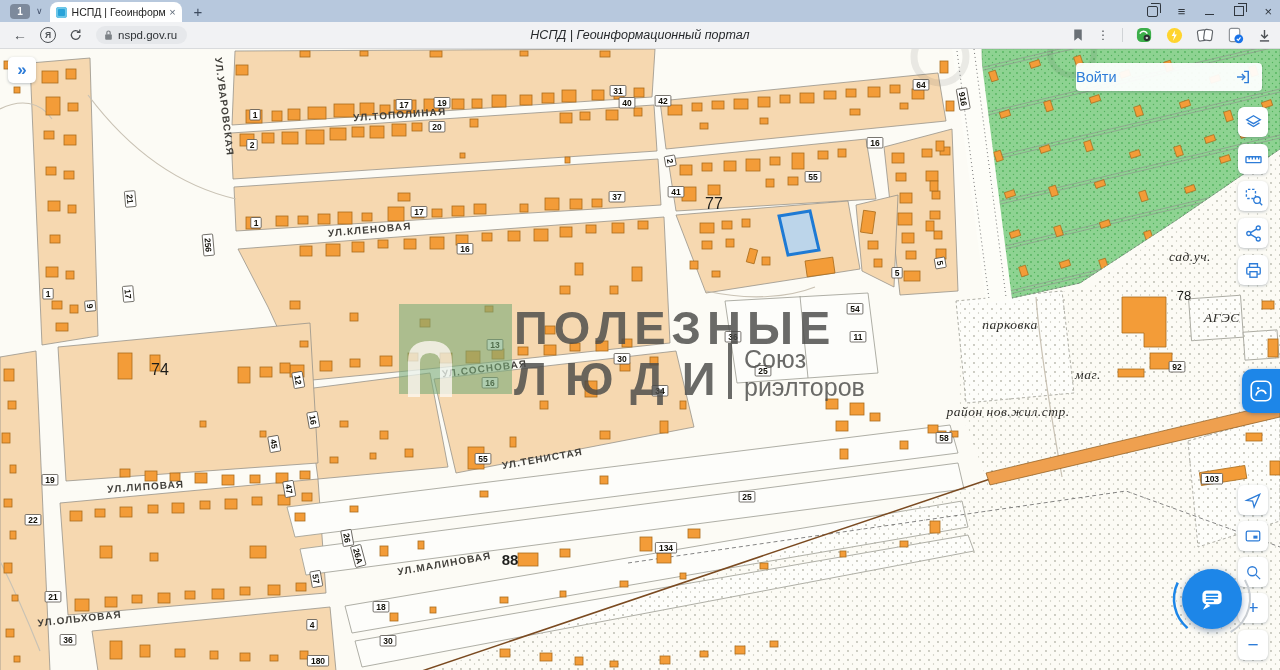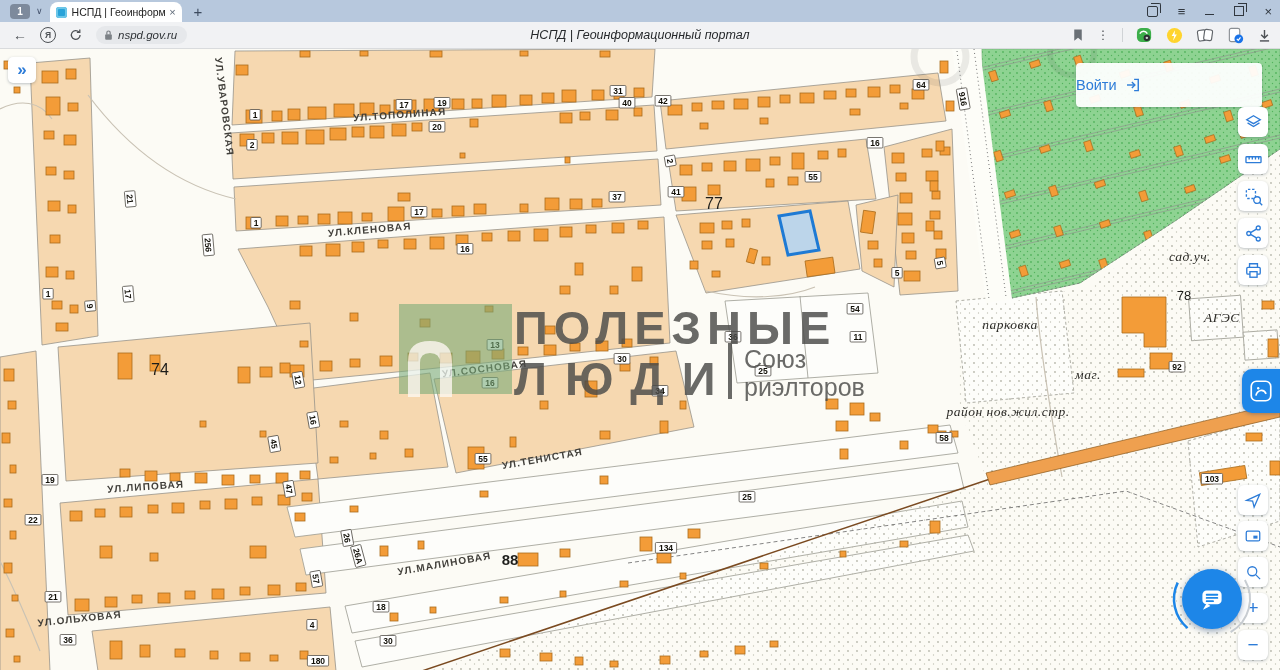--- a/index.html
+++ b/index.html
@@ -25,44 +25,44 @@
   .ic-restore{width:8px;height:8px;border:1.2px solid #30373f;position:relative;}
   .ic-restore::before{content:"";position:absolute;top:-4px;left:2.5px;width:8px;height:8px;
     border:1.2px solid #30373f;border-left:none;border-bottom:none;}
   .ic-close{font-size:13px;line-height:1;}
   .toolbar{height:26px;background:#f1f2f4;border-bottom:1px solid #d9dbdd;display:flex;
     align-items:center;position:relative;}
   .nav-ic{color:#4d5155;font-size:14px;margin-left:13px;}
   .ya-circle{width:14px;height:14px;border:1.4px solid #4d5155;border-radius:50%;font-size:8.5px;
     font-weight:700;color:#4d5155;display:flex;align-items:center;justify-content:center;margin-left:13px;}
   .addr{margin-left:13px;height:18px;background:#e6e8eb;border-radius:9px;display:flex;
-    align-items:center;padding:0 10px 0 7px;font-style:italic;}
+    align-items:center;padding:0 10px 0 7px;}
   .addr-url{font-size:11.5px;color:#2f3337;margin-left:4px;}
   .page-title{position:absolute;left:0;right:0;text-align:center;font-size:12.5px;color:#26292c;pointer-events:none;font-style:italic;}
   .tb-right{position:absolute;right:8px;display:flex;align-items:center;gap:13px;}
   .dots{color:#4d5155;font-size:12px;}
   .sep{width:1px;height:14px;background:#d0d3d6;}
   
   .maparea{position:relative;width:1280px;height:622px;}
   svg text{user-select:none;}
   .street-label{font:700 10px "Liberation Sans",sans-serif;fill:#413f3a;letter-spacing:1.1px;text-anchor:middle;}
   .area-label{font:italic 13.5px "Liberation Serif",serif;fill:#2c2b27;text-anchor:middle;letter-spacing:.5px;}
   .big-number{font:400 16px "Liberation Sans",sans-serif;fill:#1d1d1a;text-anchor:middle;}
   .chip-box{fill:#fff;stroke:#55524b;stroke-width:.8;}
   .chip-text{font:700 8.5px "Liberation Sans",sans-serif;fill:#121008;text-anchor:middle;}
   .wm-big{font:700 47px "Liberation Sans",sans-serif;fill:#4b4b49;}
   .wm-sub{font:400 25px "Liberation Sans",sans-serif;fill:#4b4b49;}
   
   .ovl{position:absolute;}
   .btn{background:#fff;border-radius:6px;box-shadow:0 1px 3px rgba(40,60,80,.3);
     display:flex;align-items:center;justify-content:center;color:#2d7cd8;cursor:pointer;}
   .expand-btn{left:8px;top:8px;width:28px;height:26px;font-size:17px;font-weight:700;border-radius:5px;}
-  .login-bar{left:1076px;top:14px;width:186px;height:44px;background:rgba(255,255,255,.94);
+  .login-bar{left:1076px;top:14px;width:186px;height:28px;background:rgba(255,255,255,.94);
     border-radius:4px;box-shadow:0 1px 3px rgba(40,60,80,.25);display:flex;align-items:center;
-    justify-content:flex-start;padding-right:10px;box-sizing:border-box;gap:7px;cursor:pointer;}
+    justify-content:space-between;padding-right:10px;box-sizing:border-box;gap:7px;cursor:pointer;}
   .login-label{color:#2d7cd8;font-size:14.5px;}
   .toolcol{right:12px;width:30px;height:30px;}
   .zoomtxt{font-size:19px;font-weight:400;}
   .bluetab{right:0;top:320px;width:38px;height:44px;background:#1d86e8;border-radius:10px 0 0 10px;
     display:flex;align-items:center;justify-content:center;cursor:pointer;box-shadow:0 1px 4px rgba(20,60,120,.4);}
   .chatwrap{left:1169px;top:507px;width:86px;height:86px;pointer-events:none;}
   .chatbtn{left:1182px;top:520px;width:60px;height:60px;border-radius:50%;background:#1d86e8;
     display:flex;align-items:center;justify-content:center;box-shadow:0 2px 6px rgba(20,60,120,.45);cursor:pointer;}
 </style>
 </head>

